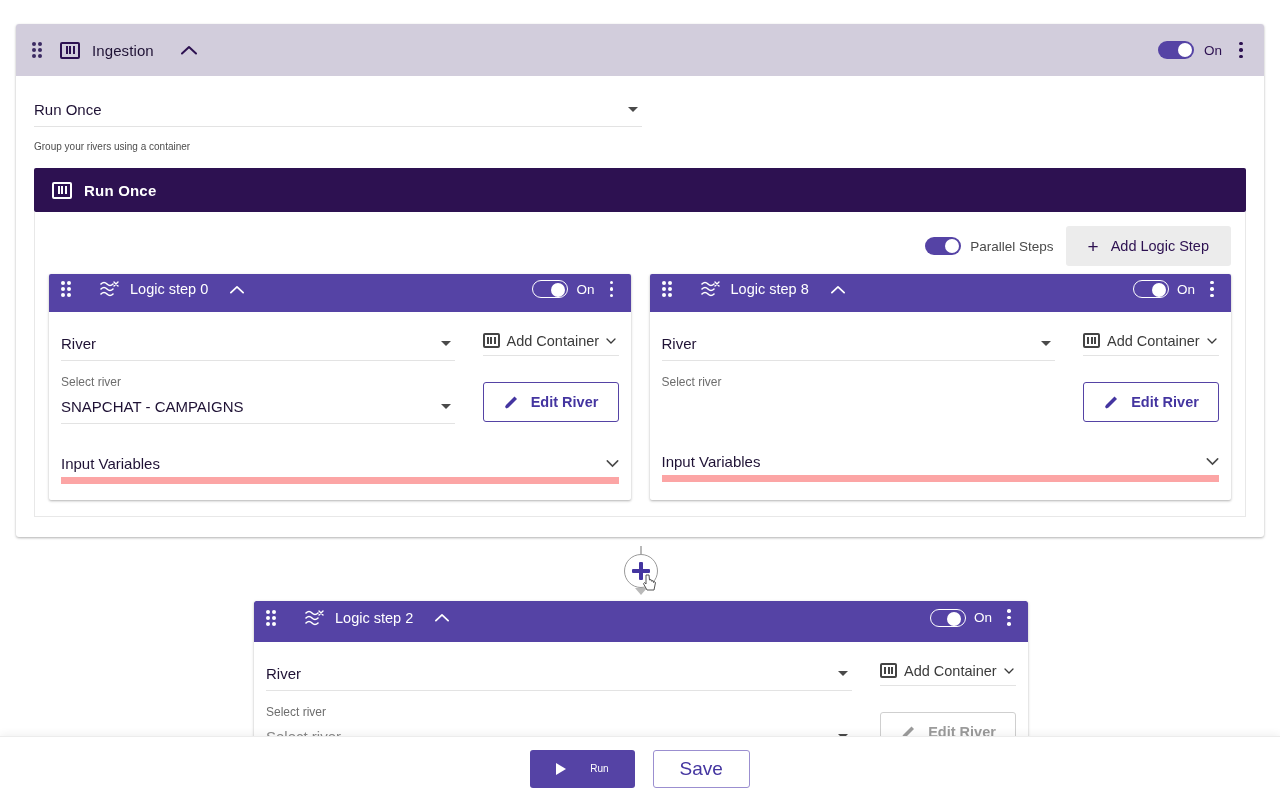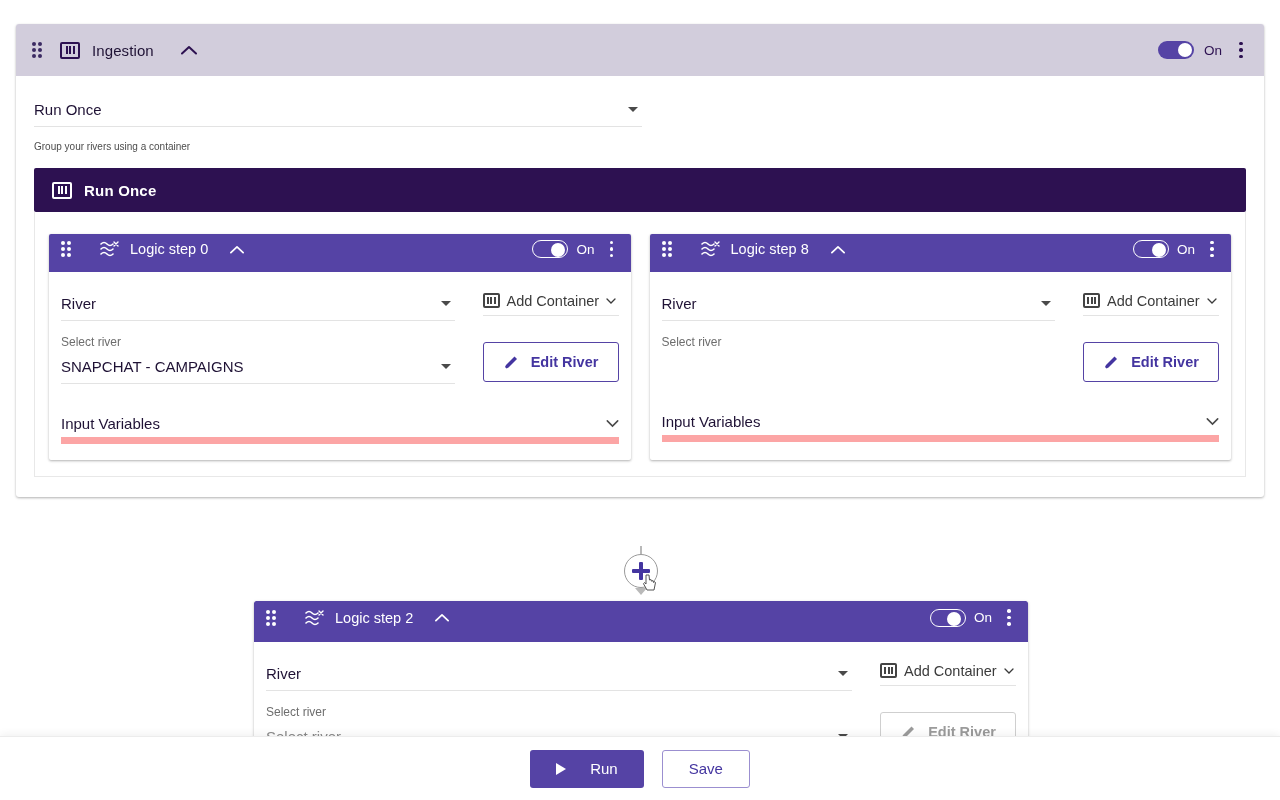--- a/index.html
+++ b/index.html
@@ -185,27 +185,27 @@
   
   .action-bar {
     position:absolute; left:0; bottom:0; width:1280px; height:64px;
     background:#ffffff; border-top:1px solid #ececec;
     display:flex; align-items:center; justify-content:center; gap:18px;
     box-shadow: 0 -2px 8px rgba(0,0,0,.06);
   }
   .btn-run {
     background:#5543a5; color:#fff; border:none; border-radius:3px;
     height:38px; padding:0 26px; display:flex; align-items:center; gap:24px;
-    cursor:pointer; font-family:"Liberation Sans", sans-serif; font-size:15px;
+    cursor:pointer; font-family:"Liberation Sans", sans-serif; font-size:10px;
   }
   .play-tri { width:0;height:0;border-left:10px solid #fff;border-top:6px solid transparent;border-bottom:6px solid transparent; }
   .btn-save {
     background:#fff; color:#4435a0; border:1px solid #9b8fd0; border-radius:3px;
     height:38px; padding:0 26px; cursor:pointer;
-    font-family:"Liberation Sans", sans-serif; font-size:15px;
+    font-family:"Liberation Sans", sans-serif; font-size:19px;
   }
 </style>
 </head>
 <body>
 
 <div class="stage">
 
   <div class="ingestion-panel">
 
     <div class="ingestion-header">
@@ -256,20 +256,32 @@
         <div class="container-icon light">
             <b></b>
             <b></b>
             <b></b>
           </div>
         <span>Run Once</span>
       </div>
 
       <div class="steps-region">
 
+        <div class="steps-toolbar">
+          <div class="parallel-wrap">
+            <div class="toggle">
+                <span class="knob"></span>
+              </div>
+            <div class="parallel-label">Parallel Steps</div>
+          </div>
+          <button class="add-logic-step">
+            <span class="plus">+</span>
+            <span class="lbl">Add Logic Step</span>
+          </button>
+        </div>
 
         <div class="steps-row">
 
           <div class="logic-card">
             <div class="logic-head">
               <div class="drag-dots light">
                   <i></i>
                   <i></i>
                   <i></i>
                   <i></i>

